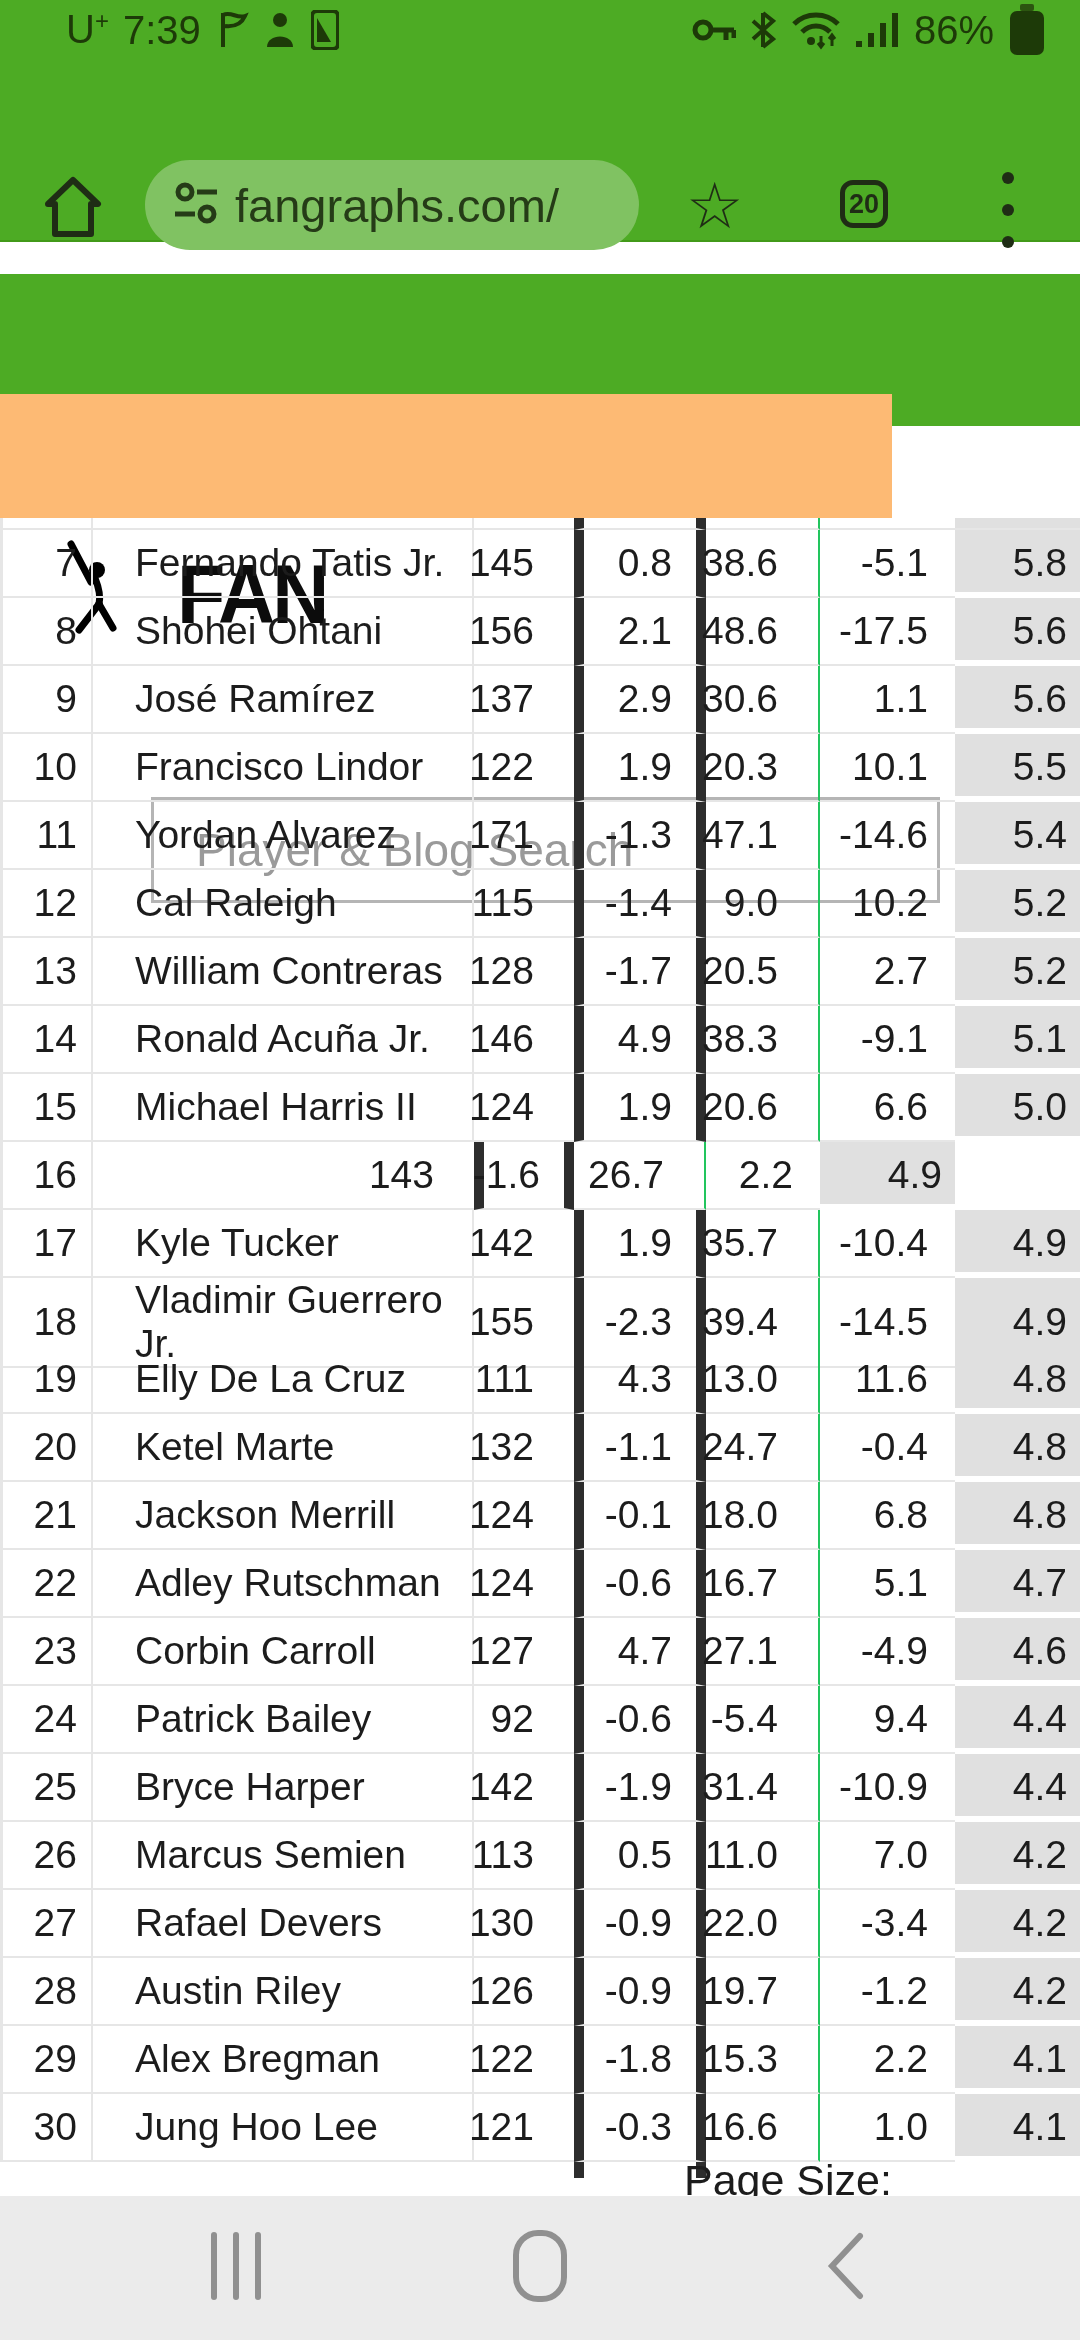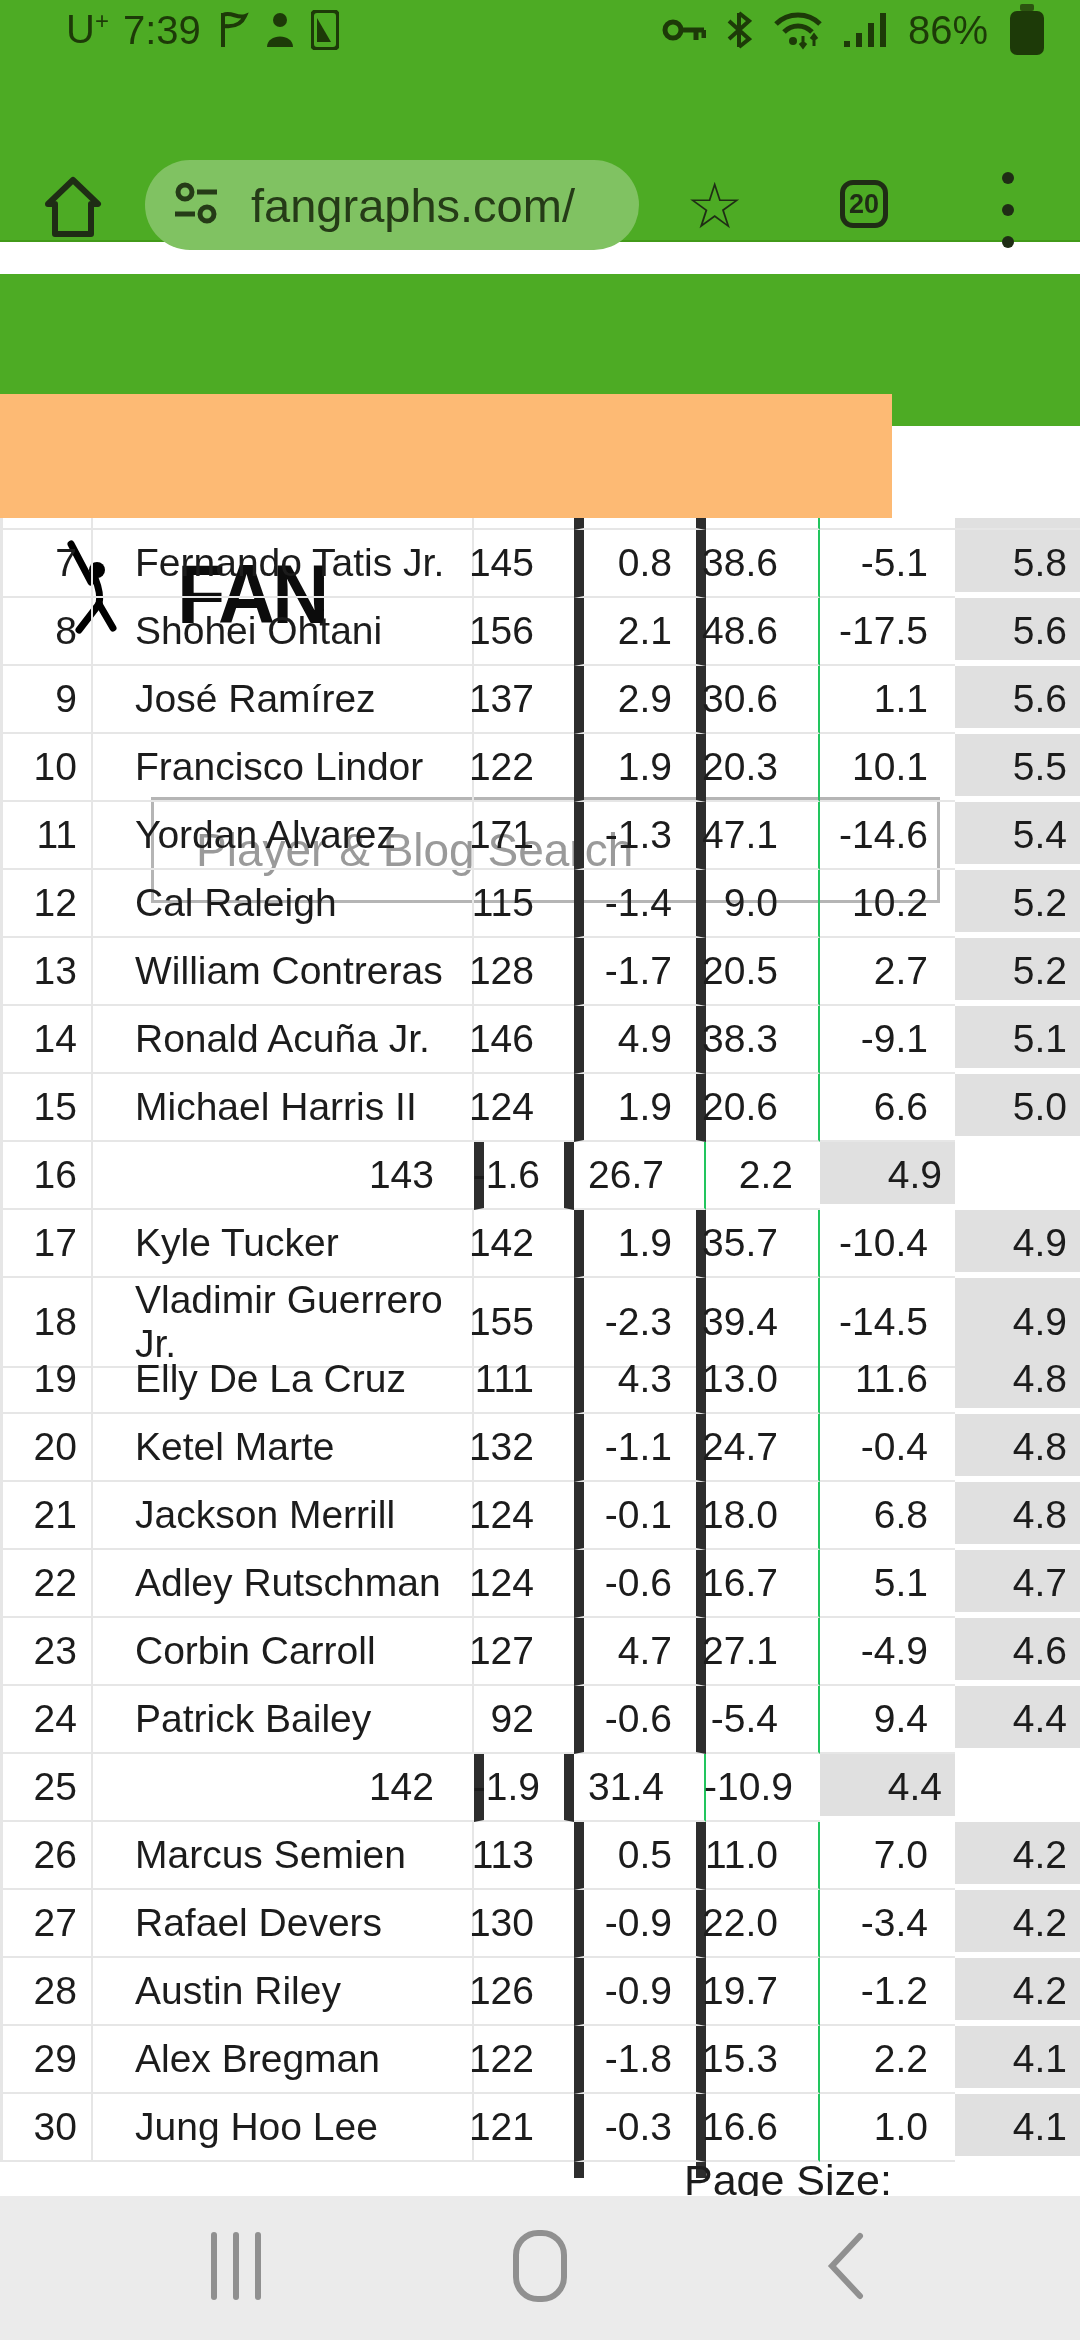--- a/index.html
+++ b/index.html
@@ -4,32 +4,32 @@
 <style>
   html,body{margin:0;padding:0;background:#555;}
   .screen{position:relative;width:1080px;height:2340px;background:#fff;overflow:hidden;
           font-family:"Liberation Sans",sans-serif;}
 
   
   .statusbar{position:absolute;left:0;top:0;width:1080px;height:60px;background:#4dab24;}
   .sb-left{position:absolute;left:66px;top:0;height:60px;display:flex;align-items:center;gap:14px;
            color:#1d3a08;font-size:40px;font-weight:500;}
   .sb-left sup{font-size:24px;vertical-align:super;}
-  .sb-right{position:absolute;right:34px;top:0;height:60px;display:flex;align-items:center;gap:20px;
+  .sb-right{position:absolute;right:34px;top:0;height:60px;display:flex;align-items:center;gap:14px;
             color:#1d3a08;font-size:40px;}
   .sb-ico{display:flex;align-items:center;}
 
   
   .toolbar{position:absolute;left:0;top:60px;width:1080px;height:182px;background:#4dab24;
            border-bottom:2px solid #429a19;box-sizing:border-box;}
   .home-btn{position:absolute;left:44px;top:116px;}
   .url-pill{position:absolute;left:145px;top:100px;width:494px;height:90px;background:#80c262;
             border-radius:45px;display:flex;align-items:center;}
   .tune-ico{margin-left:28px;}
-  .url-text{margin-left:32px;font-size:47px;color:#253b17;white-space:nowrap;overflow:hidden;}
+  .url-text{margin-left:16px;font-size:47px;color:#253b17;white-space:nowrap;overflow:hidden;}
   .star-btn{position:absolute;left:686px;top:104px;font-size:64px;color:#1f2d15;line-height:84px;}
   .tabs-btn{position:absolute;left:840px;top:120px;width:48px;height:48px;border:5px solid #1f2d15;
             border-radius:13px;display:flex;align-items:center;justify-content:center;
             font-size:27px;font-weight:bold;color:#1f2d15;box-sizing:border-box;}
   .menu-btn{position:absolute;left:1002px;top:112px;width:14px;height:76px;display:flex;
             flex-direction:column;justify-content:space-between;}
   .menu-btn i{width:12px;height:12px;border-radius:50%;background:#1f2d15;}
 
   
   .banner{position:absolute;left:0;top:242px;width:1080px;height:152px;background:#4dab24;margin-top:32px;}
@@ -398,20 +398,21 @@
     <div class="cell c2">Patrick Bailey</div>
     <div class="cell c3 num">92</div>
     <div class="cell c4 num">-0.6</div>
     <div class="cell c5 num">-5.4</div>
     <div class="cell c6 num">9.4</div>
     <div class="cell c7 num">4.4</div>
   </div>
 
   <div class="row">
     <div class="cell c1 num">25</div>
+    <div class="cell c2">Bryce Harper</div>
     <div class="cell c3 num">142</div>
     <div class="cell c4 num">-1.9</div>
     <div class="cell c5 num">31.4</div>
     <div class="cell c6 num">-10.9</div>
     <div class="cell c7 num">4.4</div>
   </div>
 
   <div class="row">
     <div class="cell c1 num">26</div>
     <div class="cell c2">Marcus Semien</div>

